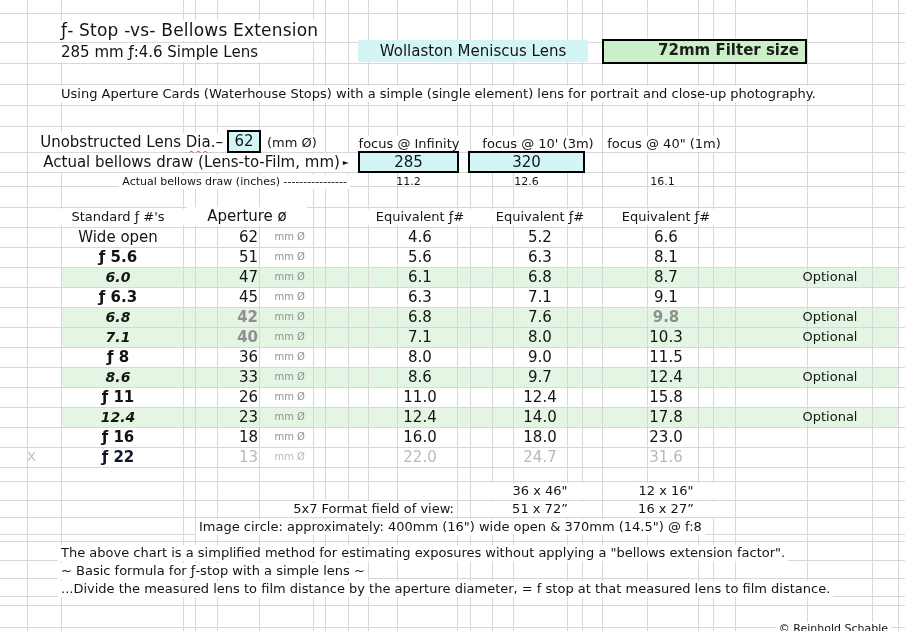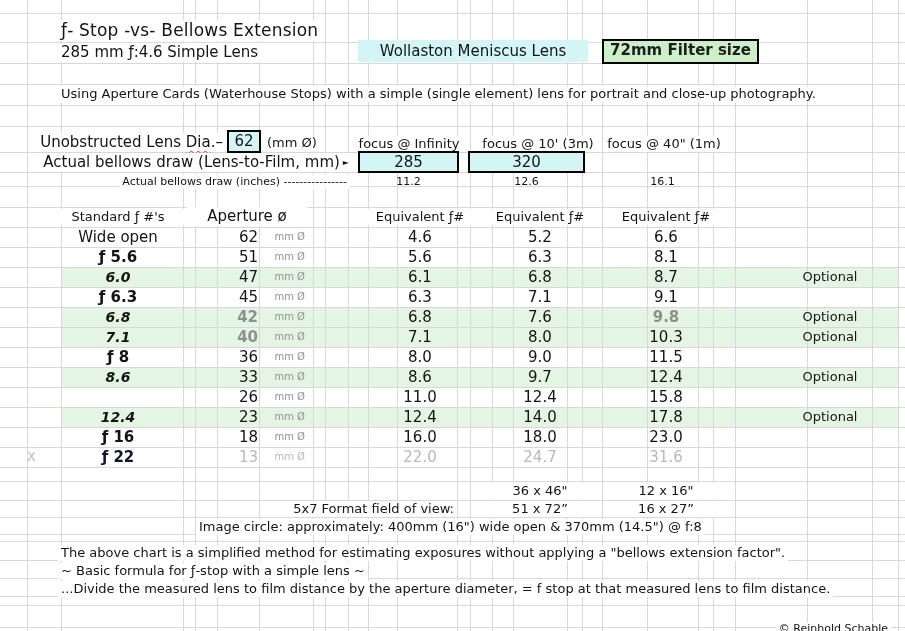--- a/index.html
+++ b/index.html
@@ -51,21 +51,21 @@
   .copyright{font-size:11px;margin-top:12px;}
 </style>
 </head>
 <body>
 
 <div id="canvas">
 
   <div class="abs wb title" style="left:58px;top:20px;">ƒ- Stop -vs- Bellows Extension</div>
   <div class="abs wb subtitle" style="left:58px;top:43px;">285 mm ƒ:4.6 Simple Lens</div>
   <div class="cyan-cell" style="left:358px;top:40px;width:230px;height:22px;">Wollaston Meniscus Lens</div>
-  <div class="filter-box" style="left:602px;top:39px;width:153px;height:21px;">72mm Filter size</div>
+  <div class="filter-box" style="left:602px;top:39px;width:153px;height:21px;padding-left:48px;">72mm Filter size</div>
   <div class="abs wb h15" style="right:679px;top:133px;"><span>Unobstructed Lens </span><span class="wavy">Dia</span><span>.–</span></div>
 
   <div class="abs wb desc" style="left:58px;top:86px;">Using Aperture Cards (Waterhouse Stops) with a simple (single element) lens for portrait and close-up photography.</div>
   <div class="box" style="left:227px;top:130px;width:30px;height:19px;">62</div>
   <div class="abs wb h13" style="left:264px;top:135px;">(mm Ø)</div>
 
   <div class="abs wb h13 ctr" style="left:352px;top:136px;width:114px;">focus @ Infinity</div>
   <div class="abs wb h13 ctr" style="left:478px;top:136px;width:120px;">focus @ 10' (3m)</div>
   <div class="abs wb h13 ctr" style="left:603px;top:136px;width:122px;">focus @ 40" (1m)</div>
 
@@ -146,20 +146,21 @@
   <div class="row" style="top:367px;">
     <span class="c-f fs-gi">8.6</span>
     <span class="c-ap">33</span>
     <span class="c-apu">mm Ø</span>
     <span class="c-e1">8.6</span>
     <span class="c-e2">9.7</span>
     <span class="c-e3">12.4</span>
     <span class="c-opt">Optional</span>
   </div>
   <div class="row" style="top:387px;">
+    <span class="c-f fs-bold">ƒ 11</span>
     <span class="c-ap">26</span>
     <span class="c-apu">mm Ø</span>
     <span class="c-e1">11.0</span>
     <span class="c-e2">12.4</span>
     <span class="c-e3">15.8</span>
   </div>
   <div class="row" style="top:407px;">
     <span class="c-f fs-gi">12.4</span>
     <span class="c-ap">23</span>
     <span class="c-apu">mm Ø</span>

